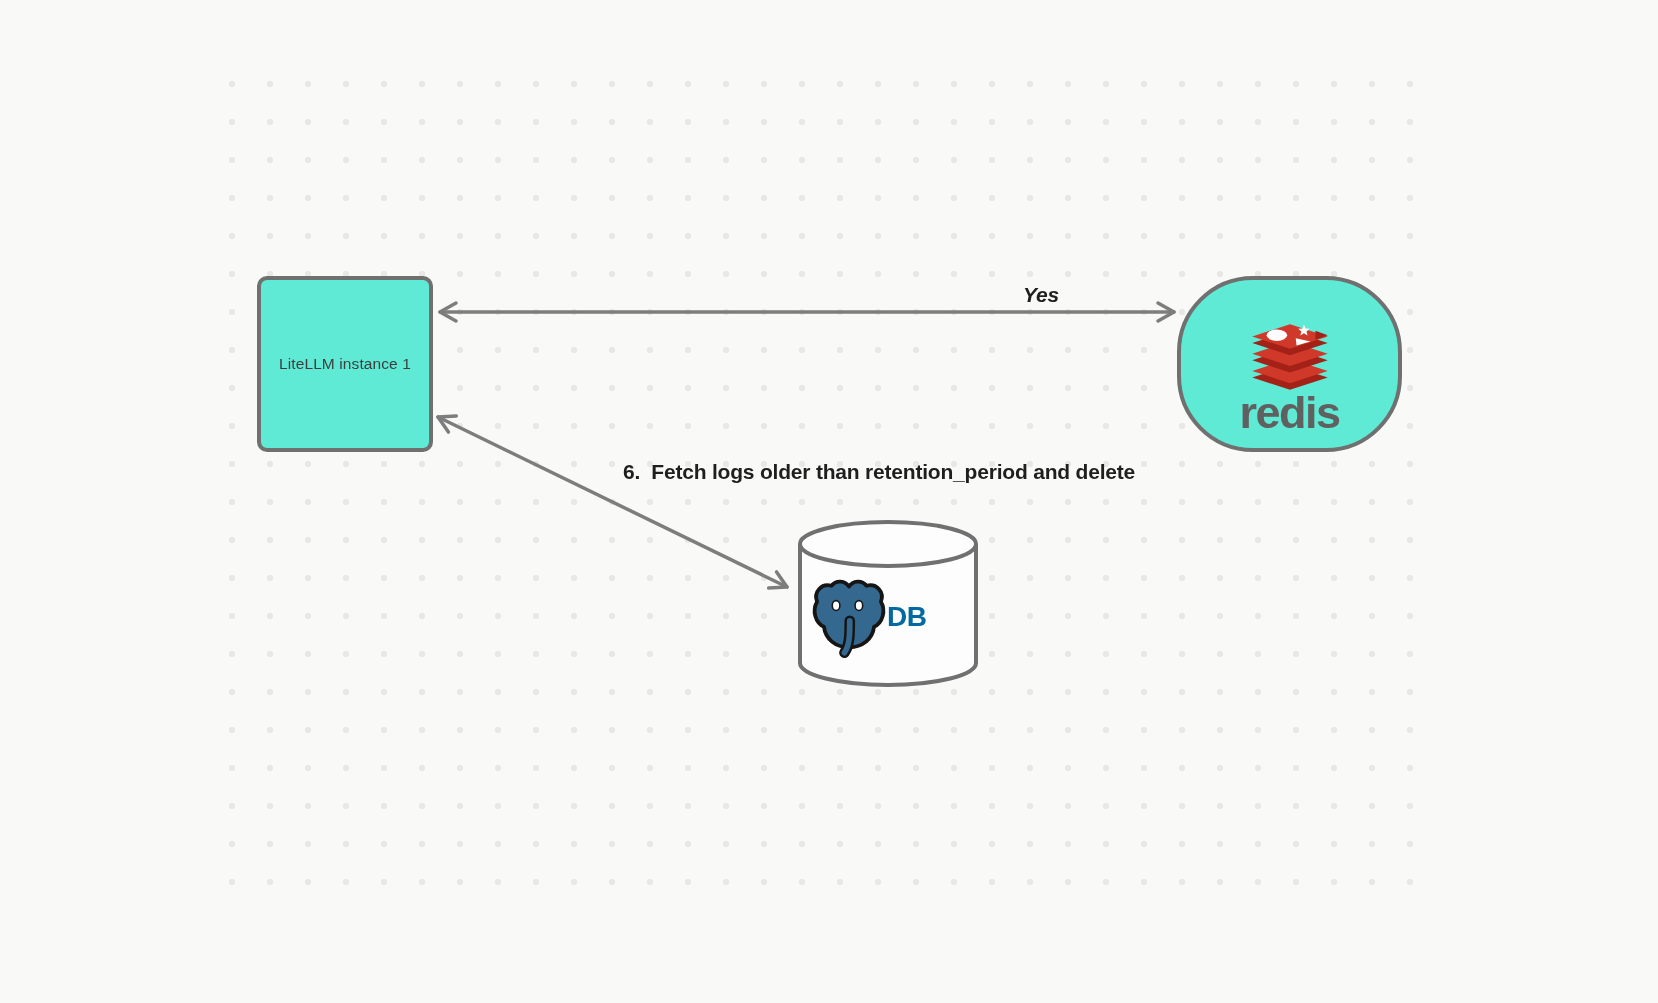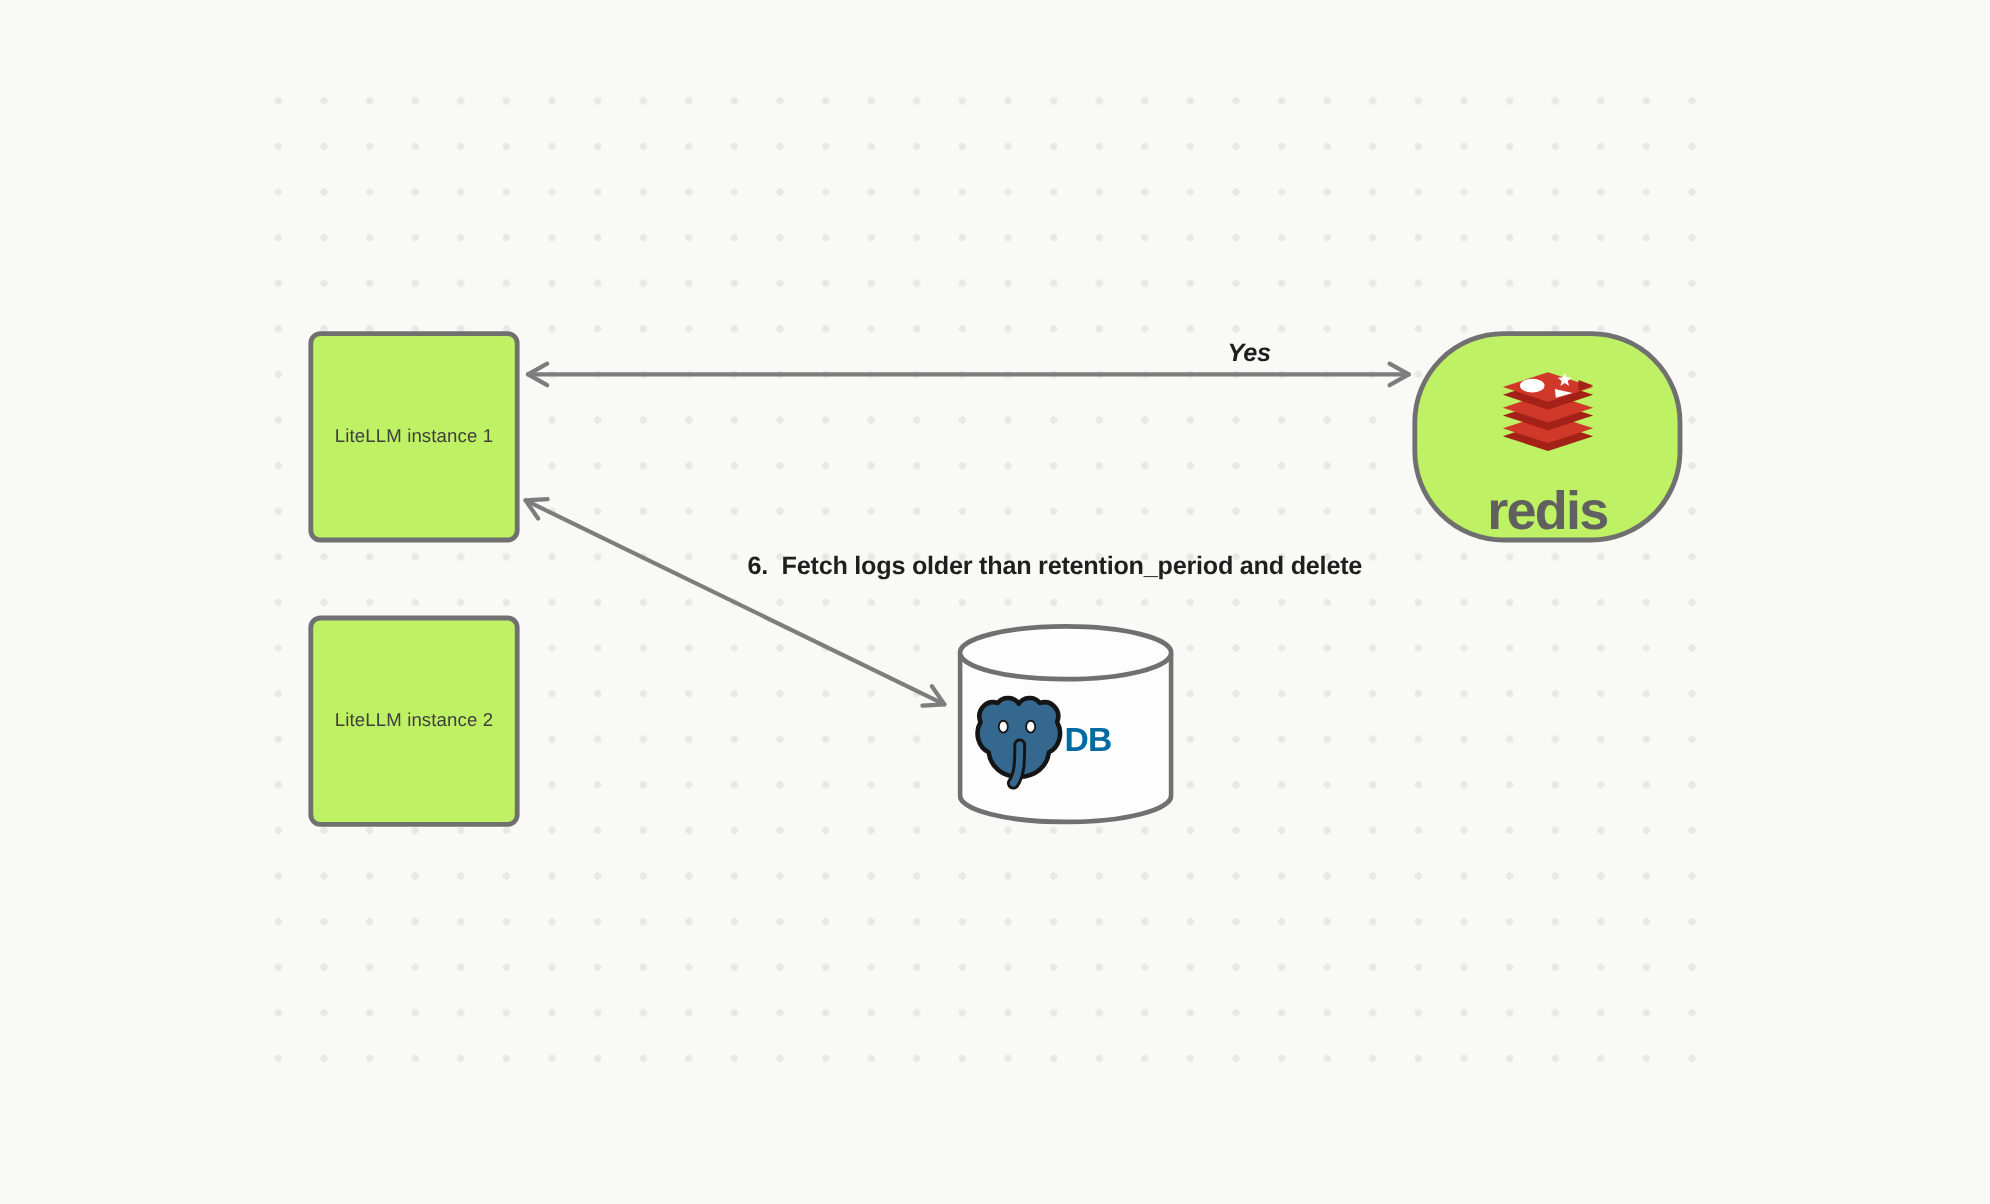--- a/index.html
+++ b/index.html
@@ -13,34 +13,34 @@
   .dot-grid{
     position:absolute;left:213px;top:65px;width:1216px;height:836px;
     background-image:radial-gradient(circle 3px at 19px 19px,#e8e8e6 99%,transparent 100%);
     background-size:38px 38px;
     z-index:0;
   }
   .connector-layer{position:absolute;left:0;top:0;z-index:1;pointer-events:none;}
   .arrow-stroke{stroke:#7d7d7d;stroke-width:3.5;stroke-linecap:round;stroke-linejoin:round;fill:none;}
   .node{
     position:absolute;box-sizing:border-box;
-    background:#bef264;border:4px solid #707070;border-radius:10px;
+    background:#5eead4;border:4px solid #707070;border-radius:10px;
     display:flex;align-items:center;justify-content:center;
     z-index:2;
   }
   .litellm-box{left:257px;width:176px;height:176px;}
   .box1{top:276px;}
   .box2{top:513px;}
   .box3{top:755px;}
   .node-label{
     font-size:15.5px;color:#3e3e3e;letter-spacing:0.1px;white-space:pre;
   }
   .redis-node{
     left:1177px;top:276px;width:225px;height:176px;border-radius:76px;
-    flex-direction:column;justify-content:space-between;padding-top:30px;
+    flex-direction:column;justify-content:center;padding-top:30px;
   }
   .redis-wordmark{
     font-size:45px;font-weight:700;color:#606060;line-height:1;
     letter-spacing:-1.5px;margin-top:0px;
   }
   .db-node{
     position:absolute;left:798px;top:520px;width:180px;height:167px;z-index:2;
   }
   .db-node > svg.cylinder{position:absolute;left:0;top:0;}
   .cylinder-stroke{stroke:#707070;stroke-width:4;fill:#fdfdfd;}
@@ -71,23 +71,20 @@
         <path d="M6 4 L22 13 L6 22" class="arrow-stroke"></path>
       </marker>
     </defs>
     <line class="arrow-stroke" x1="440" y1="312" x2="1174" y2="312" marker-start="url(#vhead)" marker-end="url(#vhead)"></line>
     <line class="arrow-stroke" x1="438" y1="417" x2="787" y2="587" marker-start="url(#vhead)" marker-end="url(#vhead)"></line>
   </svg>
 
   <div class="node litellm-box box1">
     <span class="node-label">LiteLLM instance 1</span>
   </div>
-  <div class="node litellm-box box2">
-    <span class="node-label">LiteLLM instance 2</span>
-  </div>
 
   <div class="node redis-node">
     <svg width="82" height="66" viewBox="0 0 100 80">
 
       <path d="M50 50 L96 65 L50 80 L4 65 Z" fill="#a32116"></path>
       <path d="M50 42 L96 57 L50 72 L4 57 Z" fill="#d0382a"></path>
 
       <path d="M50 29 L96 44 L50 59 L4 44 Z" fill="#a32116"></path>
       <path d="M50 21 L96 36 L50 51 L4 36 Z" fill="#d0382a"></path>
 

